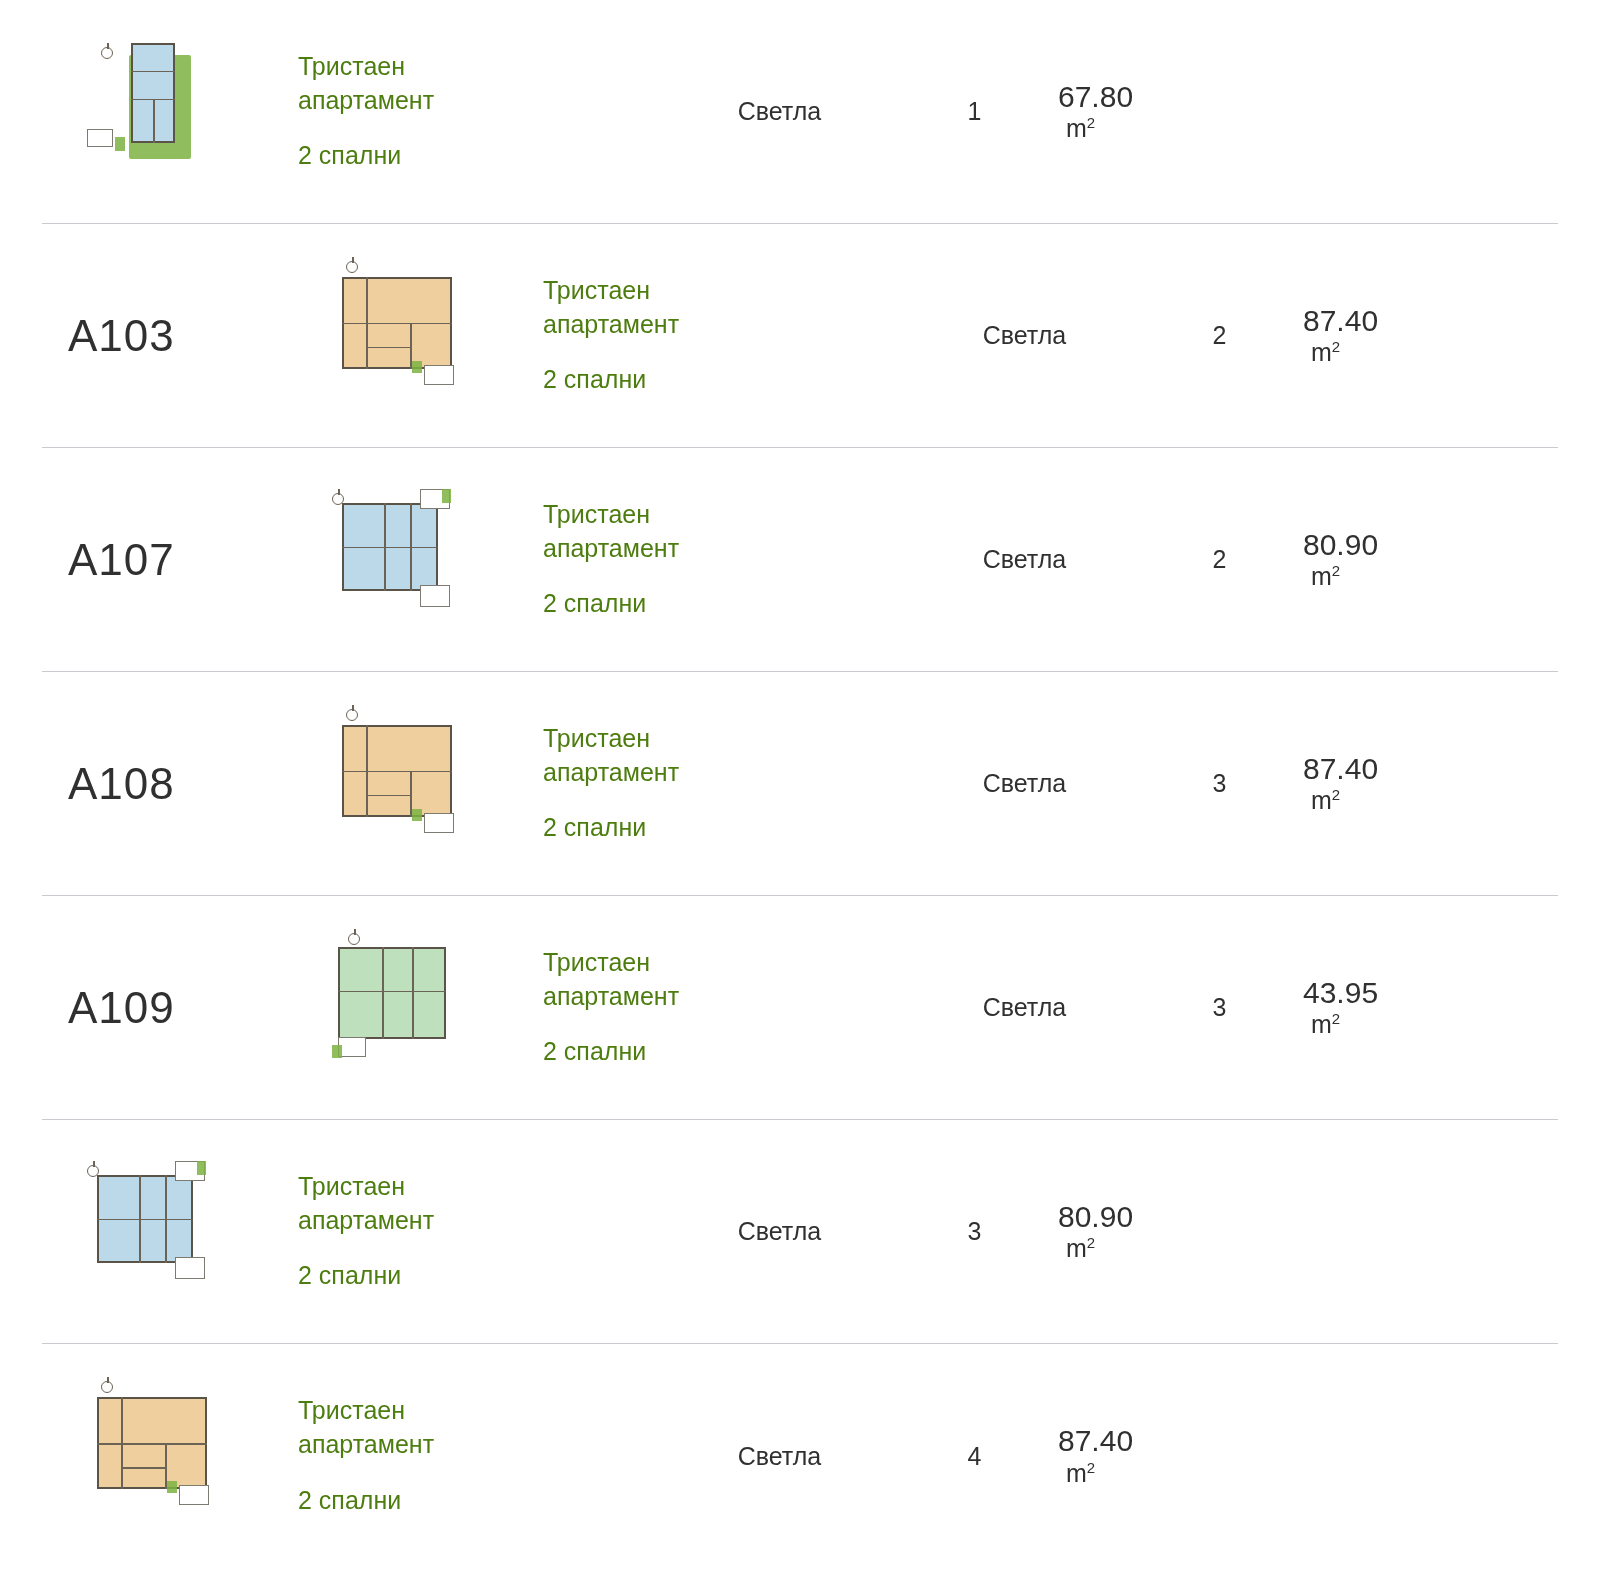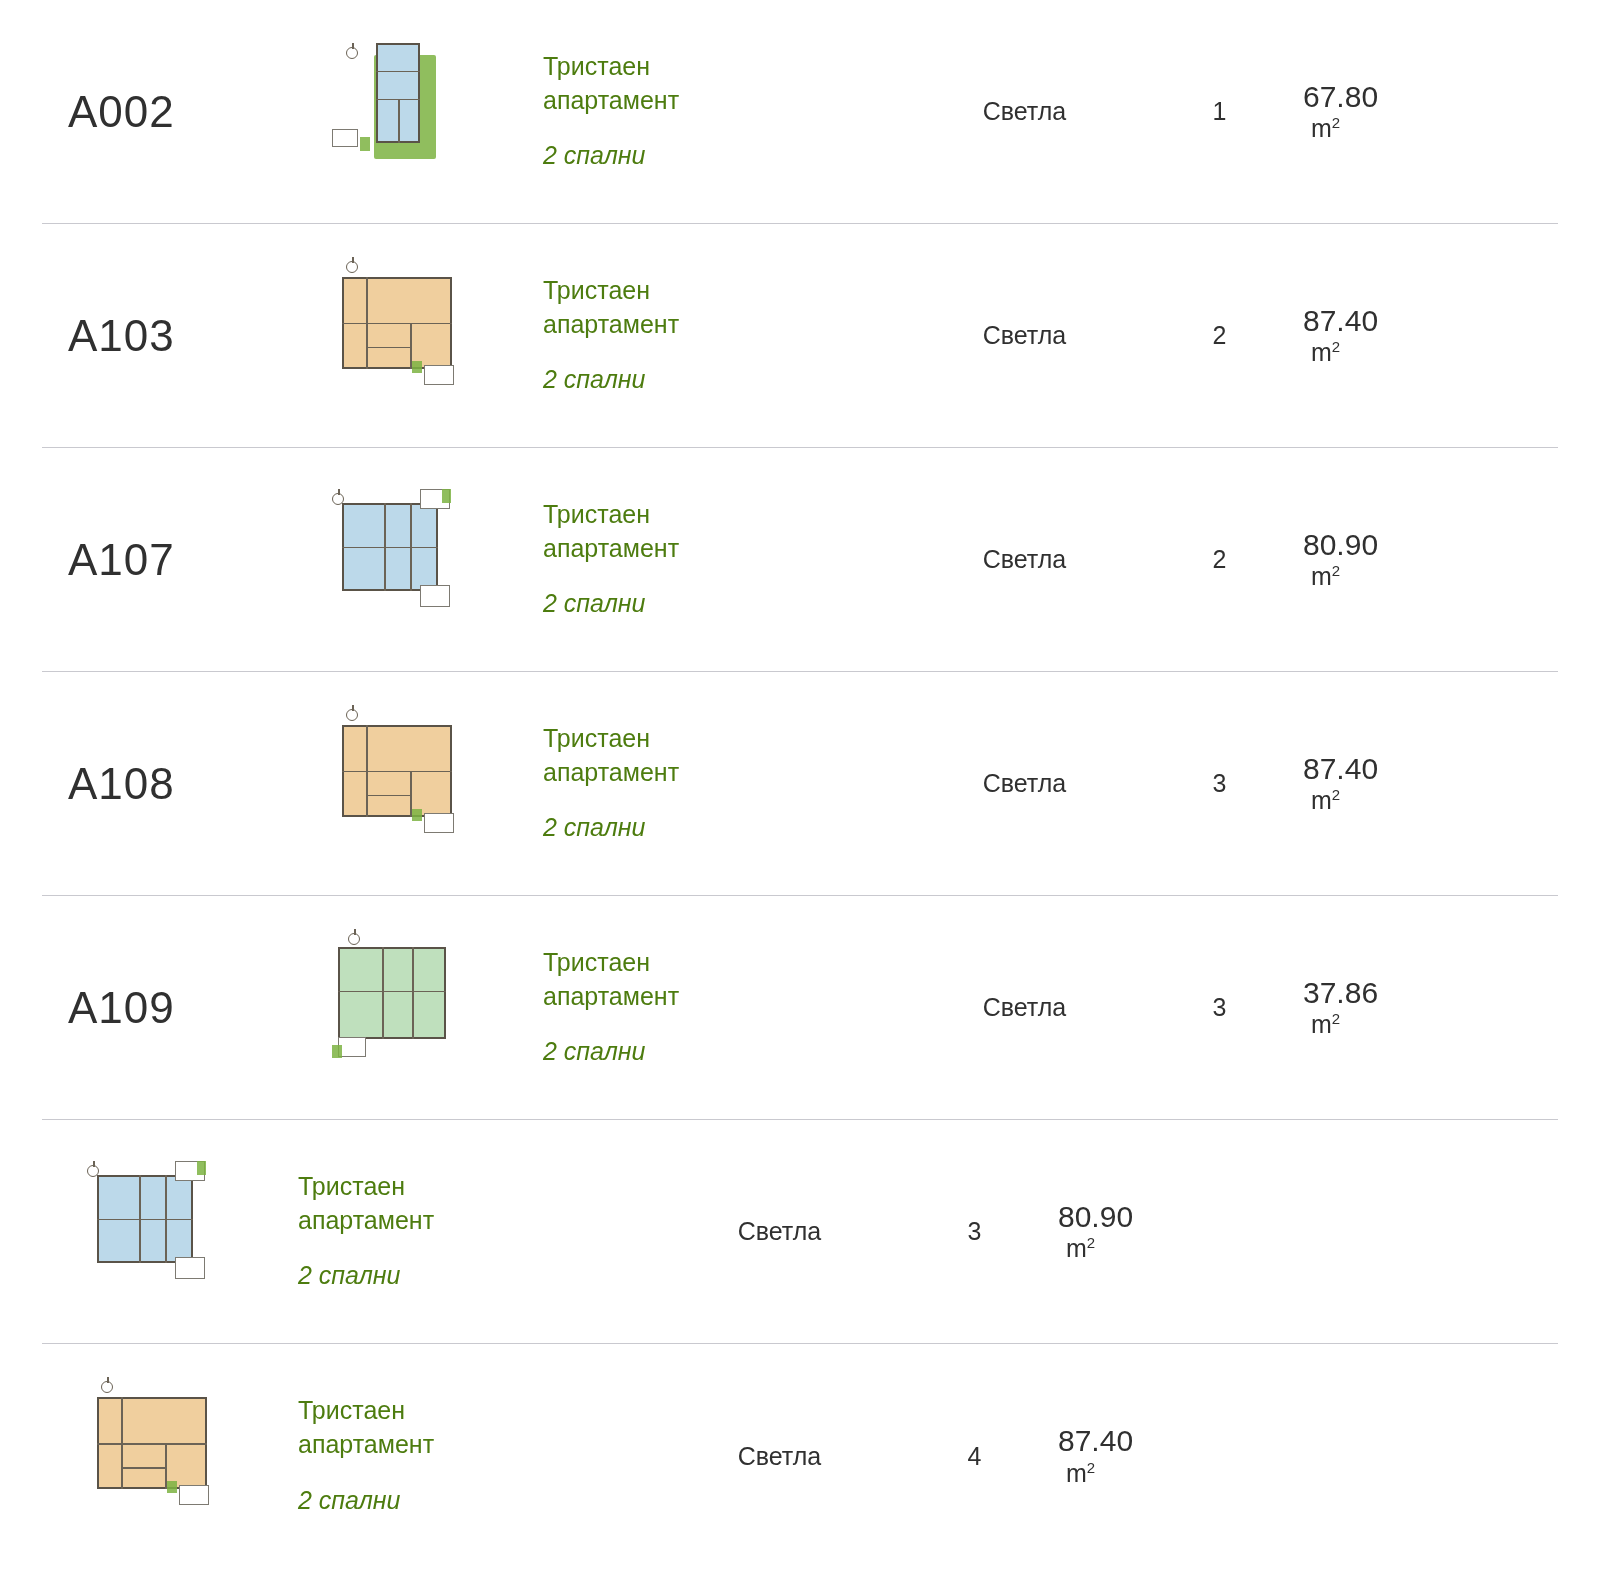--- a/index.html
+++ b/index.html
@@ -46,21 +46,20 @@
   .col-type {
     width: 360px;
     flex: 0 0 360px;
     font-size: 25px;
     line-height: 1.35;
     color: #4d7c0f;
     padding-left: 6px;
   }
   .col-type .beds {
     margin-top: 22px;
-    font-style: italic;
   }
   .col-expo {
     width: 255px;
     flex: 0 0 255px;
     font-size: 25px;
     color: #303030;
     text-align: center;
   }
   .col-floor {
     width: 135px;
@@ -125,21 +124,20 @@
     left: 4.5px; top: -5px;
     width: 2px; height: 6px;
     background: #6b6356;
   }
 </style>
 </head>
 <body>
 
 <div class="listing">
     <div class="row">
-    <div class="col-code">A002</div>
     <div class="col-plan">
         <div class="plan">
           <div class="green" style="left:42px;top:18px;width:62px;height:104px;border-radius:2px;"></div>
           <div class="body" style="left:44px;top:6px;width:44px;height:100px;background:#bcd9ea;"></div>
           <div class="grid-line" style="left:44px;top:34px;width:44px;height:1.5px;"></div>
           <div class="grid-line" style="left:44px;top:62px;width:44px;height:1.5px;"></div>
           <div class="grid-line" style="left:66px;top:62px;width:1.5px;height:44px;"></div>
           <div class="balcony" style="left:0px;top:92px;width:26px;height:18px;"></div>
           <div class="green" style="left:28px;top:100px;width:10px;height:14px;"></div>
           <div class="compass" style="left:14px;top:10px;"></div>
@@ -257,21 +255,21 @@
         </div>
       </div>
     <div class="col-type">
       <div>Тристаен</div>
       <div>апартамент</div>
       <div class="beds">2 спални</div>
     </div>
     <div class="col-expo">Светла</div>
     <div class="col-floor">3</div>
     <div class="col-area">
-      <div>37.86</div>
+      <div>43.95</div>
       <div class="unit"><span>m</span><sup>2</sup></div>
     </div>
     <div class="col-tail"></div>
   </div>
     <div class="row">
     <div class="col-plan">
         <div class="plan">
           <div class="body" style="left:10px;top:18px;width:96px;height:88px;background:#bcd9ea;"></div>
           <div class="grid-line" style="left:10px;top:62px;width:96px;height:1.5px;"></div>
           <div class="grid-line" style="left:52px;top:18px;width:1.5px;height:44px;"></div>

